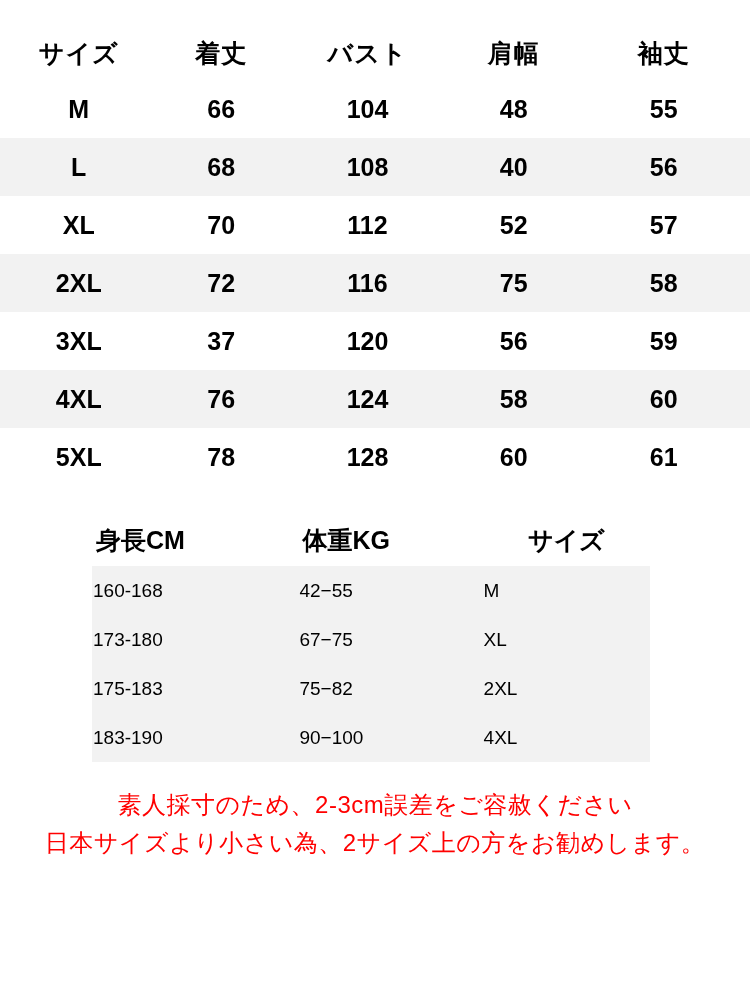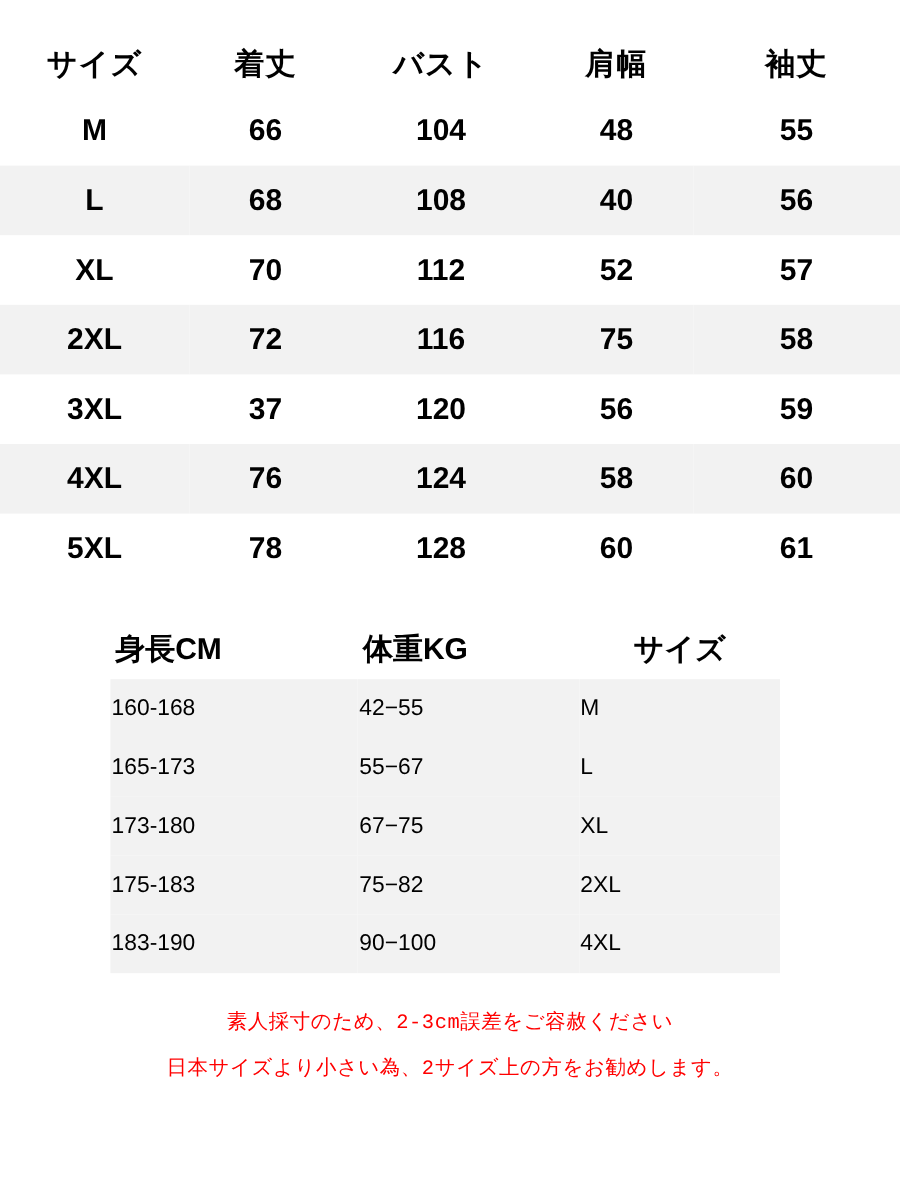--- a/index.html
+++ b/index.html
@@ -93,26 +93,25 @@
     background: #f2f2f2;
   }
 
   
   .notes {
     margin-top: 24px;
     text-align: center;
     color: #ff0000;
   }
   .notes .line {
-    font-size: 17px;
+    font-size: 24px;
     line-height: 38px;
     font-weight: normal;
     letter-spacing: 0.5px;
     white-space: nowrap;
-    font-family: Liberation Mono, monospace;
   }
 </style>
 </head>
 <body>
 
 <div class="page">
 
   <table class="size-table">
     <colgroup>
       <col class="c0">
@@ -197,25 +196,20 @@
           <th class="center">サイズ</th>
         </tr>
       </thead>
       <tbody>
         <tr>
           <td>160-168</td>
           <td>42−55</td>
           <td class="c-size">M</td>
         </tr>
         <tr>
-          <td>165-173</td>
-          <td>55−67</td>
-          <td class="c-size">L</td>
-        </tr>
-        <tr>
           <td>173-180</td>
           <td>67−75</td>
           <td class="c-size">XL</td>
         </tr>
         <tr>
           <td>175-183</td>
           <td>75−82</td>
           <td class="c-size">2XL</td>
         </tr>
         <tr>

